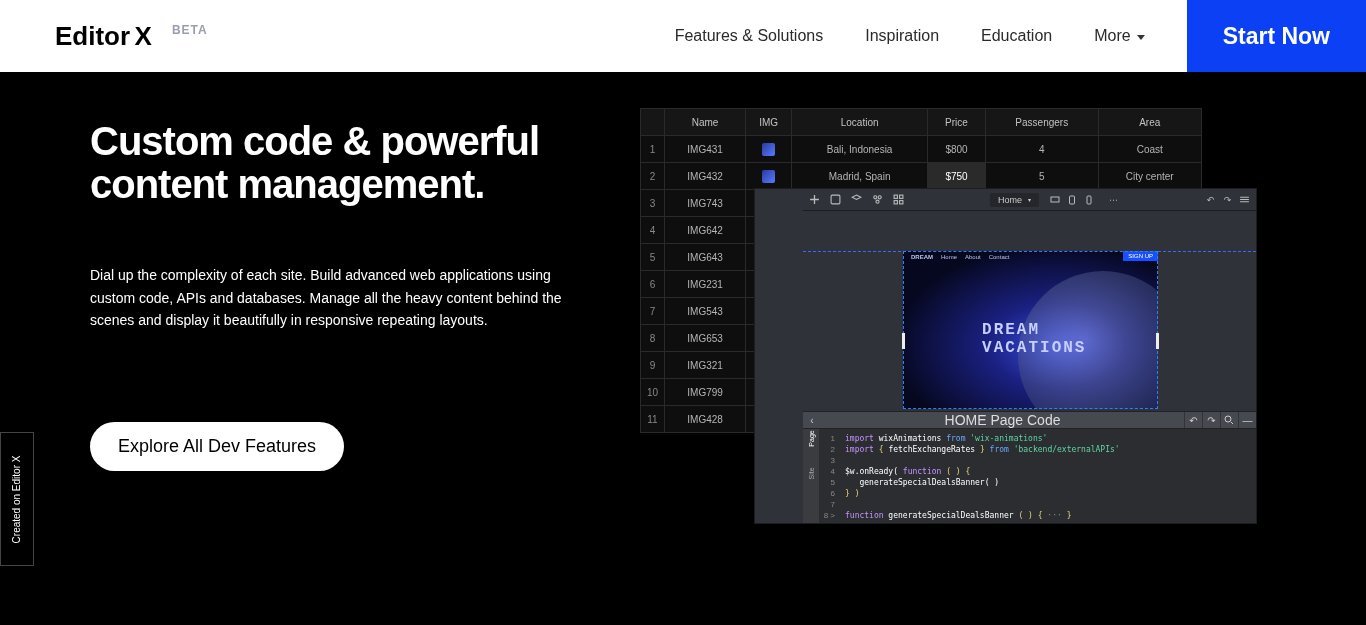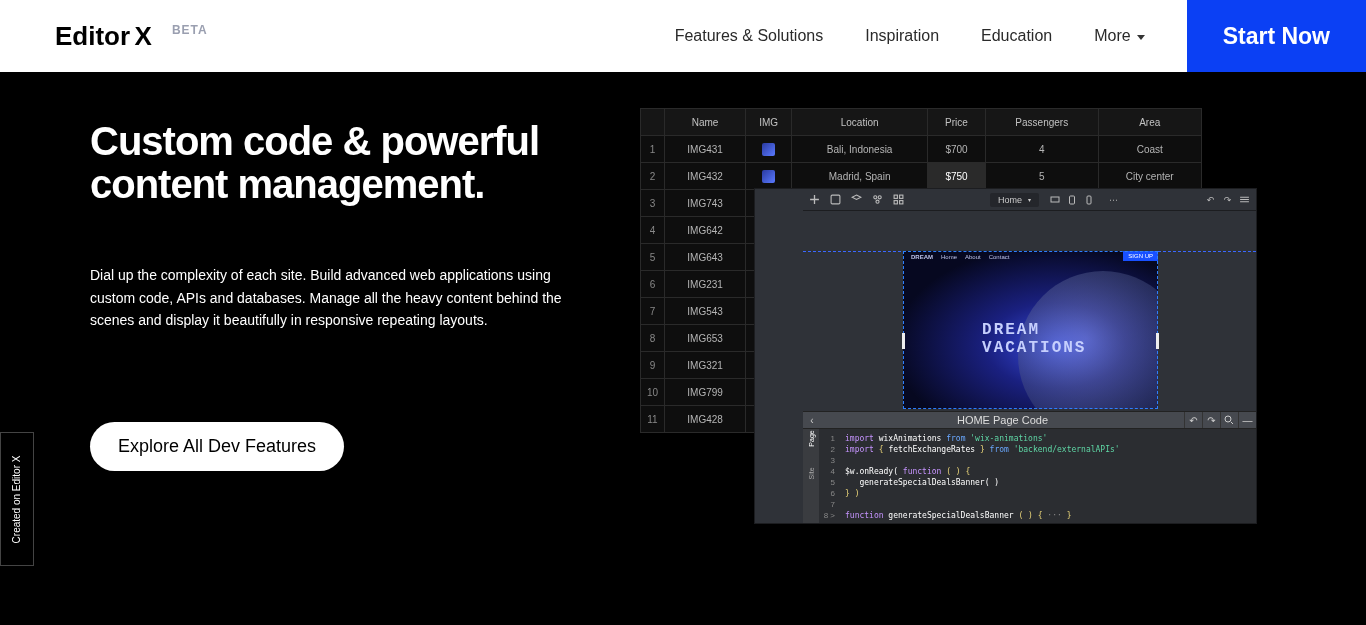--- a/index.html
+++ b/index.html
@@ -215,21 +215,21 @@
 .rh-l { left:-2px; top:52%;}  .rh-r { right:-2px; top:52%;}
 .top-dash {
   position:absolute;top:40px;left:0;right:0;height:0;
   border-top:1px dashed #3a68ff;
 }
 
 .code-header {
   display:flex;align-items:center;height:18px;
   background:#46494f;border-top:1px solid #222;border-bottom:1px solid #222;
 }
-.code-header .title { margin: 0 auto; font-size:11px;color:#ddd;}
+.code-header .title { margin: 0 auto; font-size:14px;color:#ddd;}
 .code-header .tool { width:18px; text-align:center;color:#ccc;font-size:10px;border-left:1px solid #333;height:100%;display:flex;align-items:center;justify-content:center;}
 .code-header .lead { width:18px;text-align:center;font-size:10px;}
 .code-body { display:flex; background:#2b2d31; height:94px;}
 .code-tabs {
   width:16px;background:#3a3c40;
   display:flex;flex-direction:column;align-items:center;justify-content:flex-start;
   padding-top:6px; gap:28px;
   font-size:7px;color:#aaa;
 }
 .code-tabs span { transform:rotate(-90deg); white-space:nowrap;}
@@ -296,21 +296,21 @@
           </tr>
         </thead>
       <tbody id="table-body">
           <tr>
             <td class="row-idx">1</td>
             <td>IMG431</td>
             <td class="img-col">
               <div class="img-swatch"></div>
             </td>
             <td>Bali, Indonesia</td>
-            <td>$700</td>
+            <td>$800</td>
             <td>4</td>
             <td>Coast</td>
           </tr>
           <tr>
             <td class="row-idx">2</td>
             <td>IMG432</td>
             <td class="img-col">
               <div class="img-swatch"></div>
             </td>
             <td>Madrid, Spain</td>

